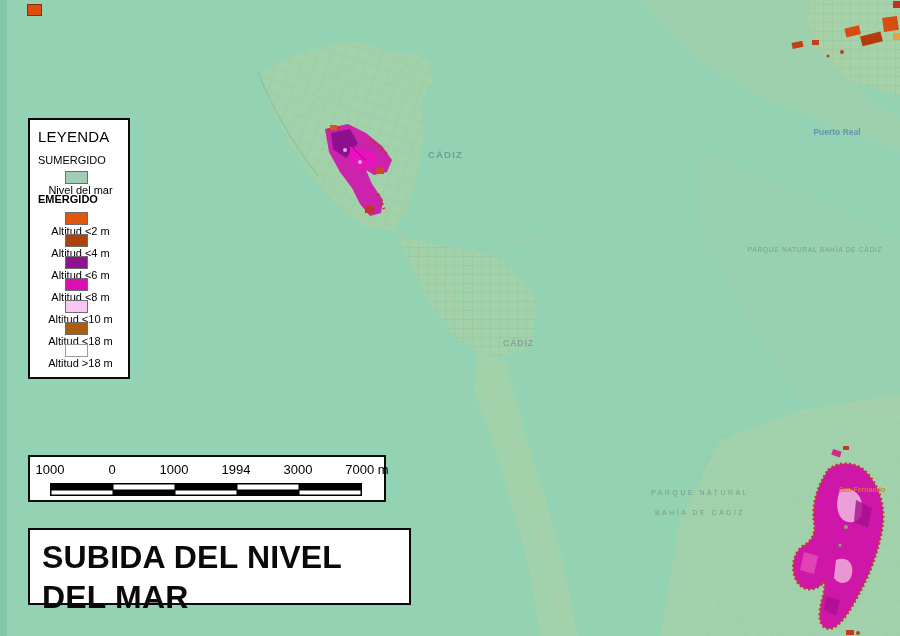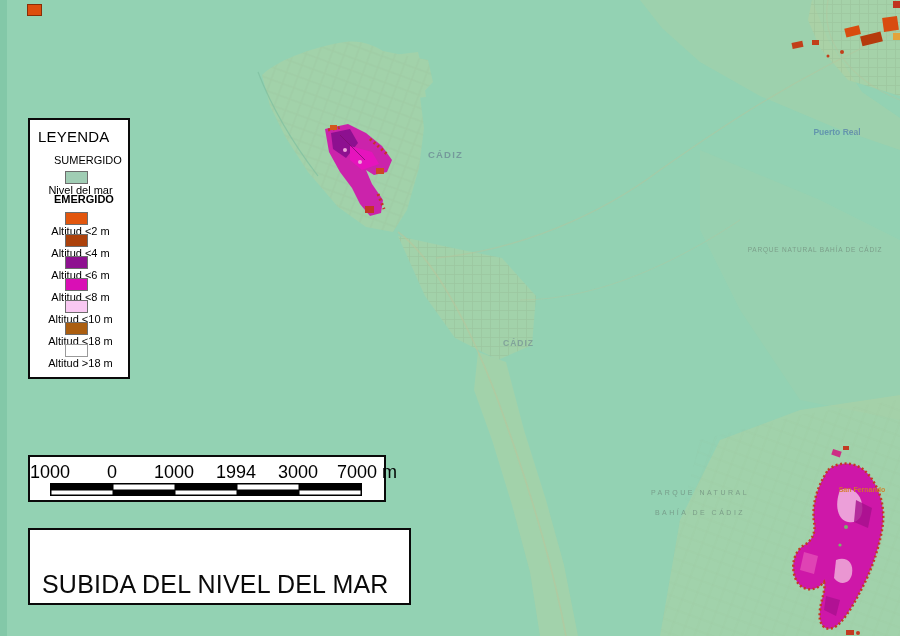--- a/index.html
+++ b/index.html
@@ -16,54 +16,54 @@
     background:#dd4e0e;border:1px solid #8a2d06;box-sizing:border-box;
   }
 
   
   .legend{
     position:absolute;left:28px;top:118px;width:102px;height:261px;
     background:#fff;border:2px solid #0a0a0a;box-sizing:border-box;
     padding:7px 5px 4px 6px;color:#000;
   }
   .legend .ltitle{font-size:15px;margin:1px 0 9px 2px;letter-spacing:0.2px;}
-  .legend .lsection{font-size:11px;margin:0 0 5px 18px;}
+  .legend .lsection{font-size:11px;margin:0 0 5px 2px;}
   .legend .lsection.em{margin-top:7px;margin-bottom:7px;font-weight:bold;}
   .lrow{display:flex;align-items:center;margin:0 0 9px 2px;height:13px;flex-direction:column;}
   .swatch{
     width:21px;height:11px;border:1px solid #6d6d6d;box-sizing:content-box;
     margin-right:8px;flex:0 0 auto;
   }
   .lrow .llabel{font-size:11px;white-space:nowrap;}
 
   
   .scalebox{
     position:absolute;left:28px;top:455px;width:358px;height:47px;
     background:#fff;border:2px solid #0a0a0a;box-sizing:border-box;
   }
   .scale-label{
-    position:absolute;top:5px;font-size:18px;color:#000;
+    position:absolute;top:5px;font-size:13px;color:#000;
     transform:translateX(-50%);white-space:nowrap;
   }
   .scalebar{
     position:absolute;left:20px;top:26px;width:312px;height:13px;
     border:1px solid #000;box-sizing:border-box;background:#fff;
   }
   .sb-row{display:flex;height:50%;}
   .sb-cell{flex:1;box-shadow:inset 0 0 0 0.5px #000;}
   .sb-b{background:#000;}
   .sb-w{background:#fff;}
 
   
   .titlebox{
     position:absolute;left:28px;top:528px;width:383px;height:77px;
     background:#fff;border:2px solid #0a0a0a;box-sizing:border-box;
     padding:7px 12px;color:#0a0a0a;
   }
-  .titlebox .tline{font-size:25px;font-weight:normal;line-height:1.26;letter-spacing:0.2px;margin-top:32px;}
+  .titlebox .tline{font-size:32px;font-weight:bold;line-height:1.26;letter-spacing:0.2px;}
 </style>
 </head>
 <body>
 
 <div class="stage">
 
   <svg width="900" height="636" viewBox="0 0 900 636">
     <defs>
       <pattern id="pg" width="9" height="9" patternUnits="userSpaceOnUse">
         <path d="M0 4.5H9 M4.5 0V9" stroke="#8cab88" stroke-width="0.7"></path>

